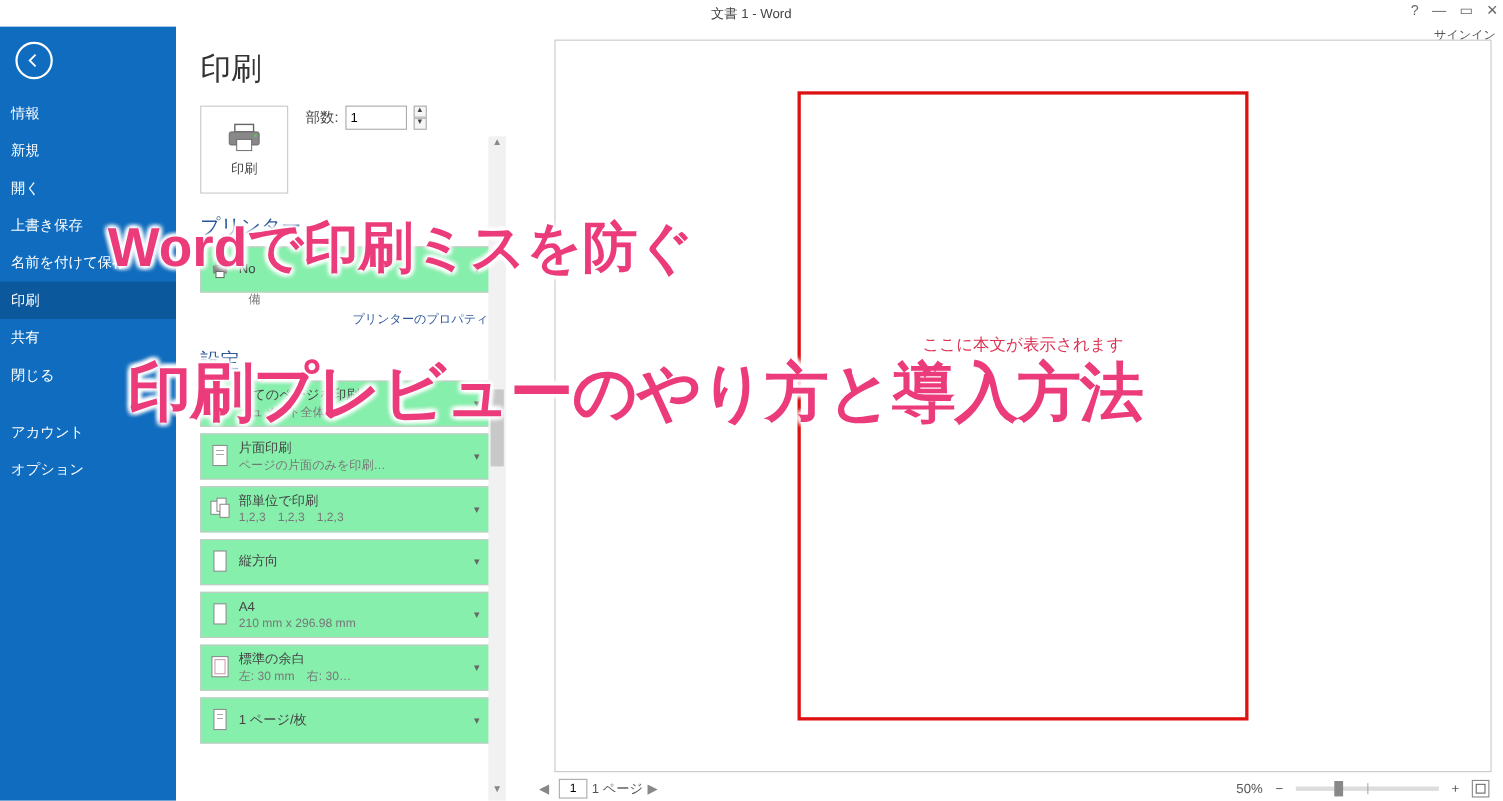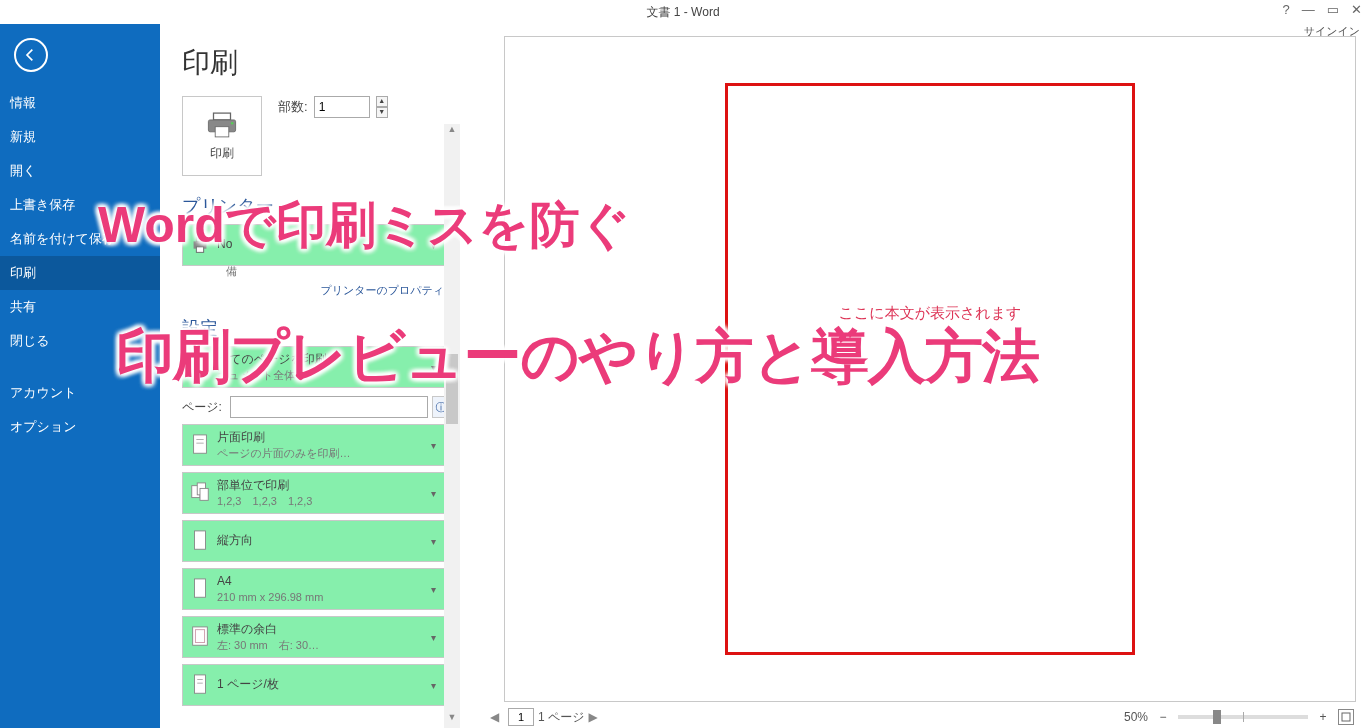--- a/index.html
+++ b/index.html
@@ -164,25 +164,20 @@
               <line x1="7" y1="16" x2="15" y2="16" stroke="#aaa"></line>
             </svg>
           </div>
         <div class="otext">
             <div class="l1">べてのページを印刷</div>
             <div class="l2">キュメント全体</div>
           </div>
         <div class="chev">▾</div>
       </div>
 
-      <div class="pages-row">
-        <label>ページ:</label>
-        <input style="">
-        <div class="info-i">ⓘ</div>
-      </div>
 
       <div class="opt">
         <div class="oicon">
             <svg viewBox="0 0 24 28">
               <rect x="5" y="3" width="14" height="20" fill="#fff" stroke="#888"></rect>
               <line x1="8" y1="8" x2="16" y2="8" stroke="#aaa"></line>
               <line x1="8" y1="12" x2="16" y2="12" stroke="#aaa"></line>
             </svg>
           </div>
         <div class="otext">

